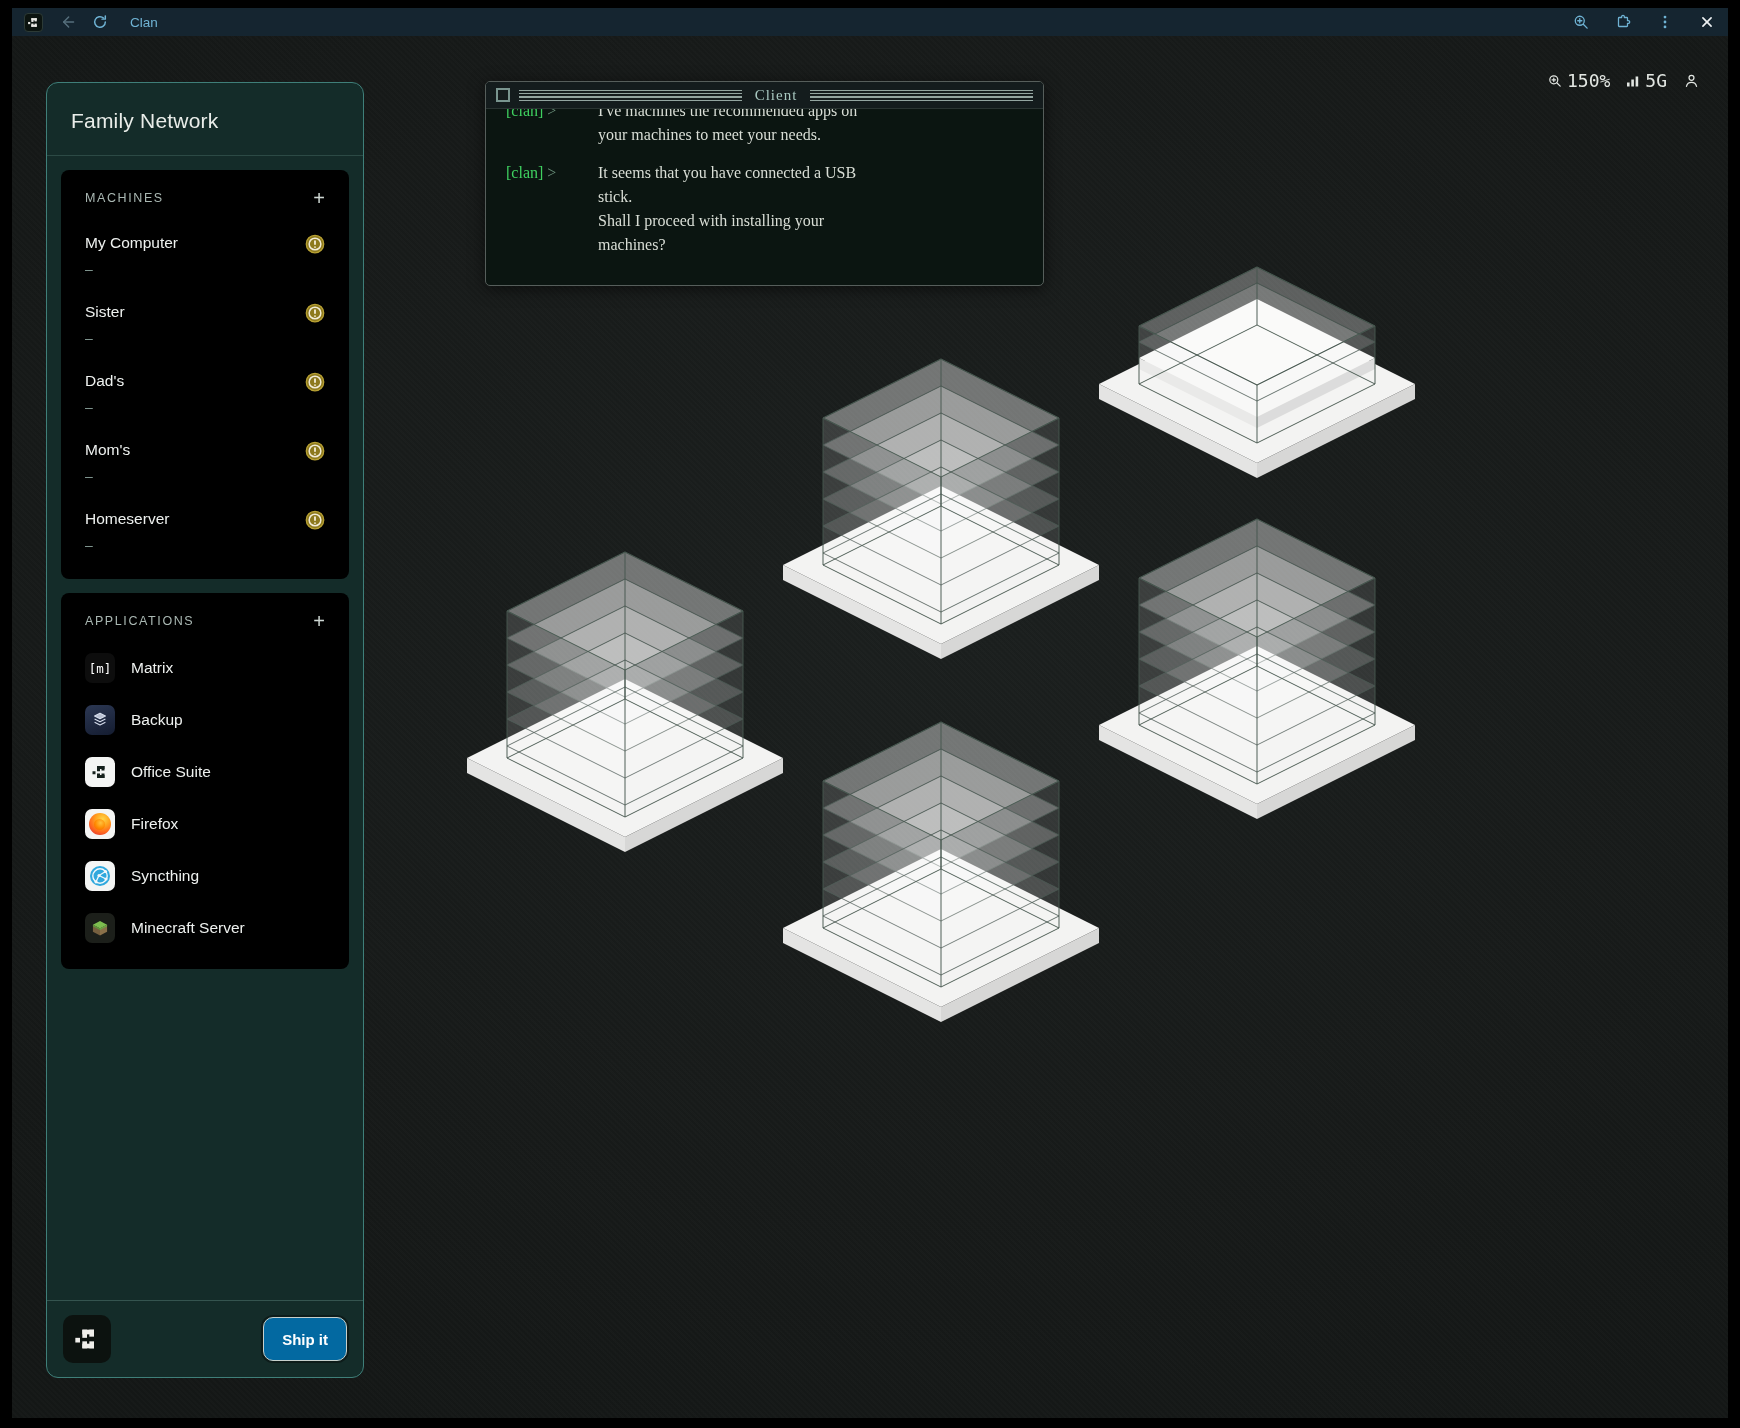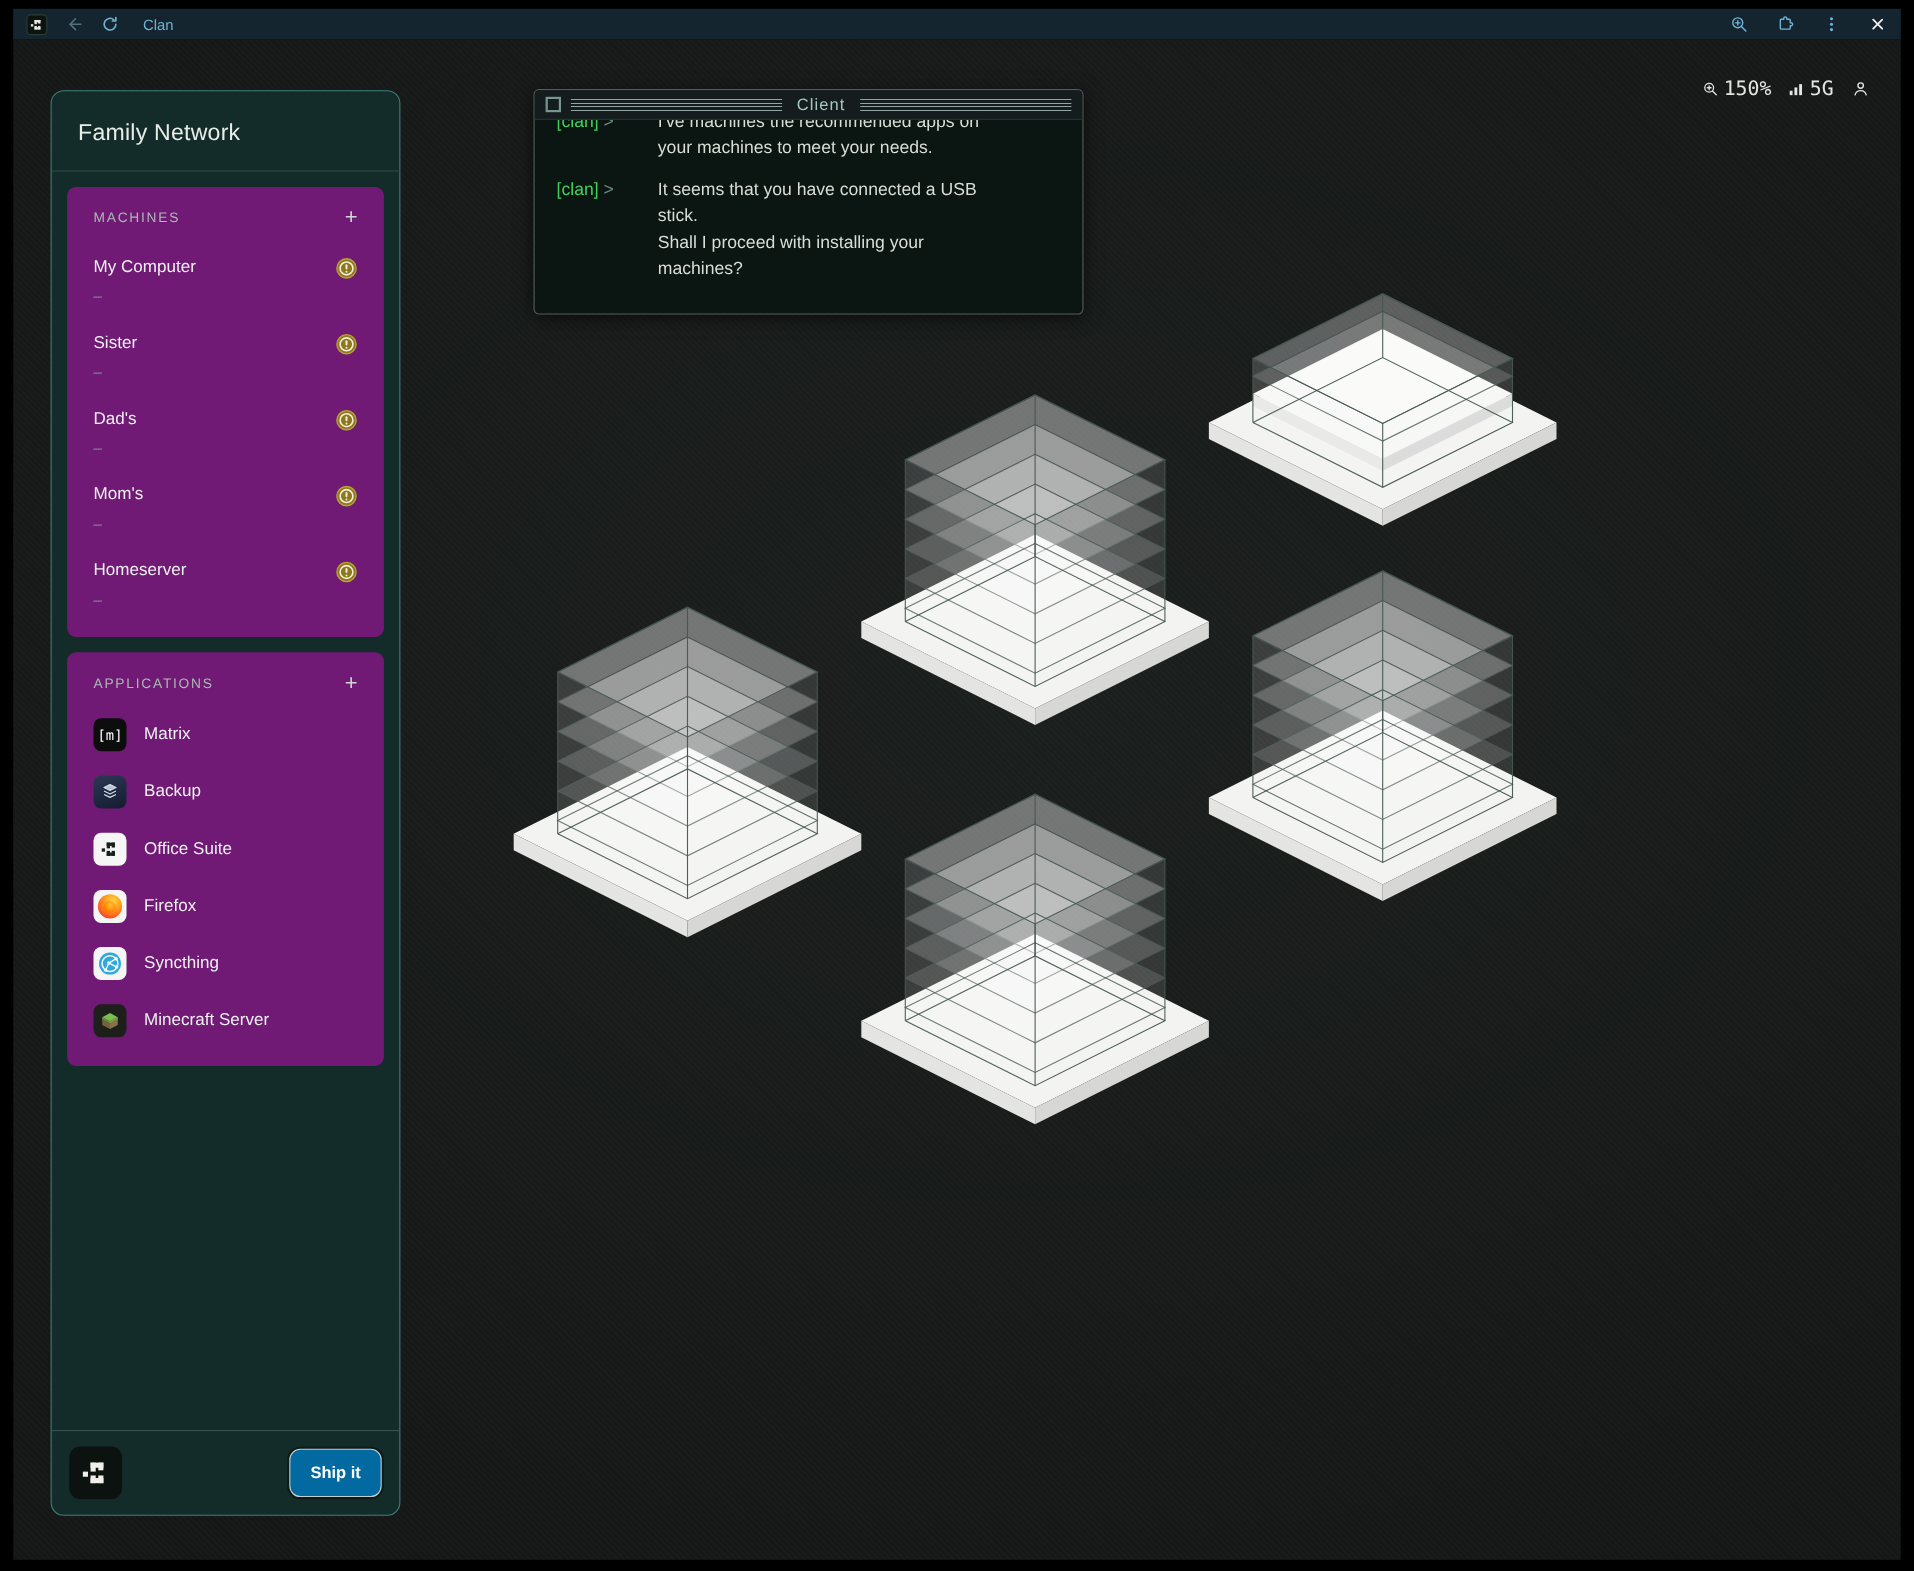--- a/index.html
+++ b/index.html
@@ -35,24 +35,24 @@
   
   .node { position:absolute; }
   .node svg { display:block; }
   .node-left        { left:453px; top:490px; }
   .node-top-middle  { left:769px; top:297px; }
   .node-bottom-middle{ left:769px; top:660px; }
   .node-right       { left:1085px; top:457px; }
   .node-top-right   { left:1085px; top:230px; }
 
   
-  .client { position:absolute; left:473px; top:45px; width:500px; height:205px;
+  .client { position:absolute; left:473px; top:45px; width:559px; height:205px;
     border:1px solid #565e5b; border-radius:5px; background:#0b1511;
     box-shadow:0 3px 16px rgba(0,0,0,0.55); overflow:hidden;
-    font-family:Liberation Sans, sans-serif; }
+    font-family:Liberation Serif, serif; }
   .client-titlebar { height:27px; background:#141c1d; border-bottom:1px solid #2a3432;
     display:flex; align-items:center; gap:9px; padding:0 10px; position:relative; z-index:2; }
   .client-closebox { width:14px; height:14px; border:2px solid #79958f; background:#141c1d; }
   .client-stripes { flex:1; height:11px;
     background:repeating-linear-gradient(180deg,#93a5a0 0px,#93a5a0 1.3px,transparent 1.3px,transparent 3.2px); }
   .client-title { color:#a8c8c0; font-size:15px; letter-spacing:1px; padding:0 4px; }
   .client-body { position:relative; z-index:1; padding:0 14px 0 20px; font-size:16px; line-height:24px; }
   .msg { display:flex; margin-top:14px; }
   .msg:first-child { margin-top:-10px; }   
   .msg-prefix { width:92px; flex:0 0 92px; white-space:pre; }
@@ -62,21 +62,21 @@
   .msg-line { display:block; }
 
   
   .sidebar { position:absolute; left:34px; top:46px; width:318px; height:1296px;
     background:#142c29; border:1px solid #3f7f79; border-radius:12px;
     display:flex; flex-direction:column; }
   .sidebar-header { padding:26px 24px 22px; }
   .sidebar-title { color:#e9ede9; font-size:21px; font-weight:500; letter-spacing:0.2px; }
   .sidebar-divider { border-top:1px solid #2c4a45; }
 
-  .panel { margin:14px 14px 0; background:#701a75; border-radius:8px; padding:18px 24px 26px; }
+  .panel { margin:14px 14px 0; background:#000000; border-radius:8px; padding:18px 24px 26px; }
   .panel-head { display:flex; align-items:center; justify-content:space-between; margin-bottom:4px; }
   .panel-head-label { color:#aab8b3; font-size:12.5px; letter-spacing:1.6px; }
   .panel-add { color:#cfd8d4; font-size:20px; font-weight:300; line-height:1; cursor:default; }
 
   .machine-item { display:flex; justify-content:space-between; align-items:flex-start; margin-top:26px;gap:23px; }
   .machine-name { color:#eef1ef; font-size:15.5px; }
   .machine-detail { color:#7e938d; font-size:14px; margin-top:9px; }
   .warn-badge { width:20px; height:20px; display:block; }
 
   .app-item { display:flex; align-items:center; gap:16px; margin-top:22px; }

